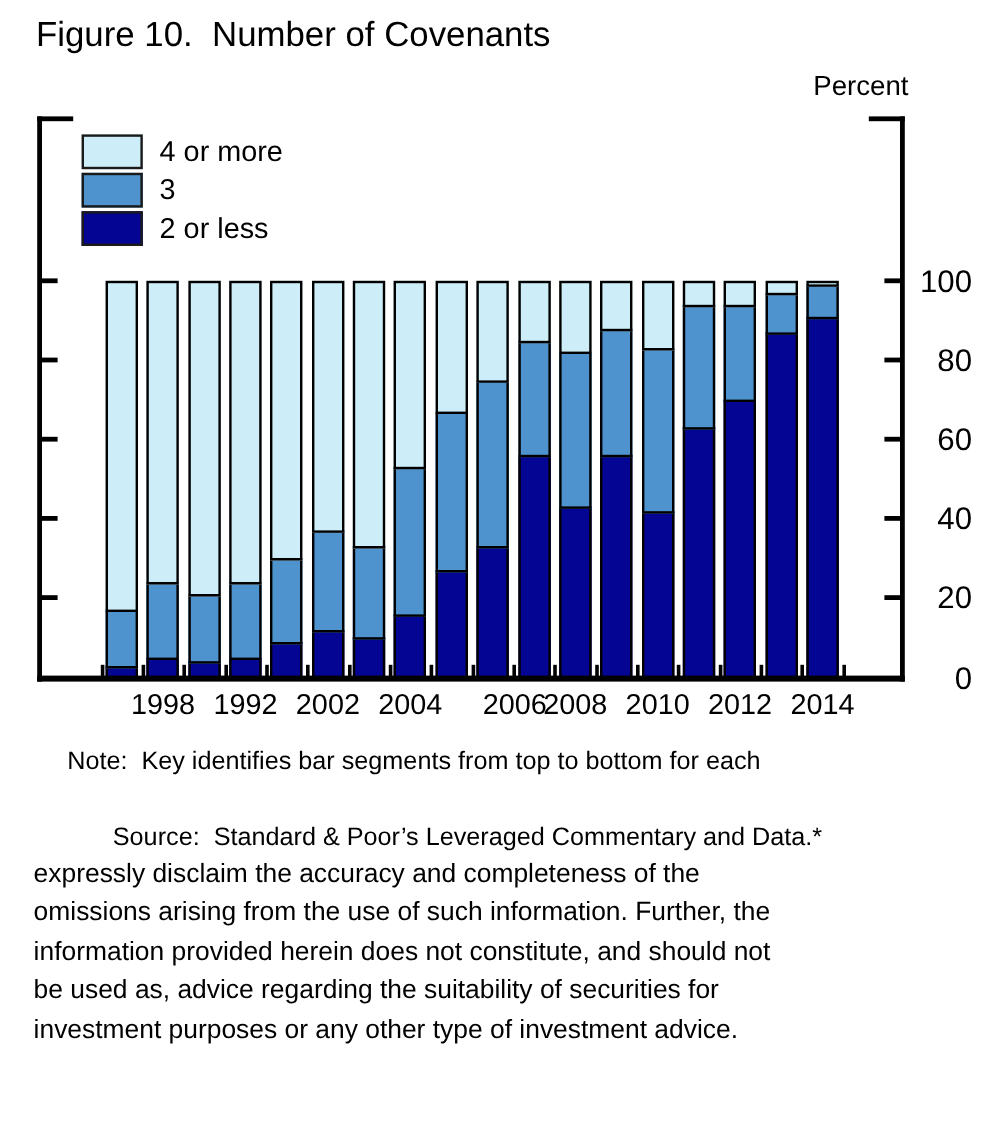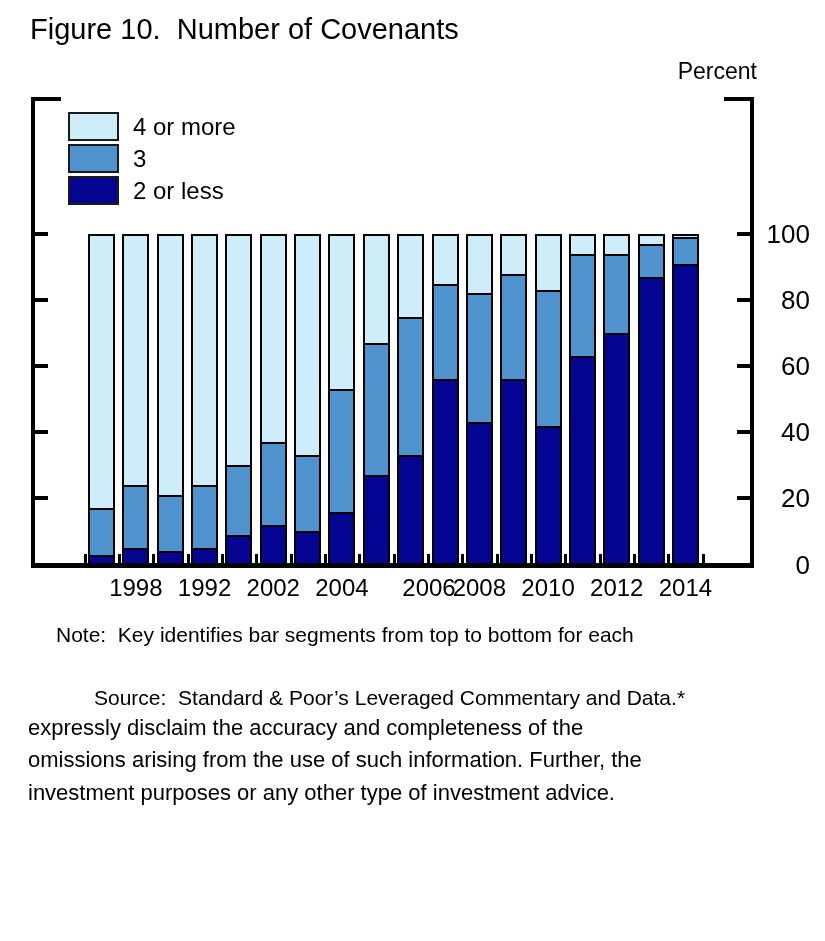--- a/index.html
+++ b/index.html
@@ -141,16 +141,18 @@
       <div class="abs lgsw" style="left: 68px; top: 176px; background: rgb(5, 5, 147);"></div>
       <div class="abs lglab" style="left: 133px; top: 176px;">2 or less</div>
     </div>
 
   <div class="abs nline" style="left:56px;top:622px;">Note:  Key identifies bar segments from top to bottom for each</div>
   <div class="abs nline" style="left:56px;top:685px;margin-left:38px;">Source:  Standard &amp; Poor’s Leveraged Commentary and Data.*</div>
 
   <div class="abs" style="left:28px;top:712px;width:780px;">
     <div class="dline">expressly disclaim the accuracy and completeness of the</div>
     <div class="dline">omissions arising from the use of such information. Further, the</div>
+    <div class="dline">information provided herein does not constitute, and should not</div>
+    <div class="dline">be used as, advice regarding the suitability of securities for</div>
     <div class="dline">investment purposes or any other type of investment advice.</div>
   </div>
 
 </div>
 
 </body></html>

